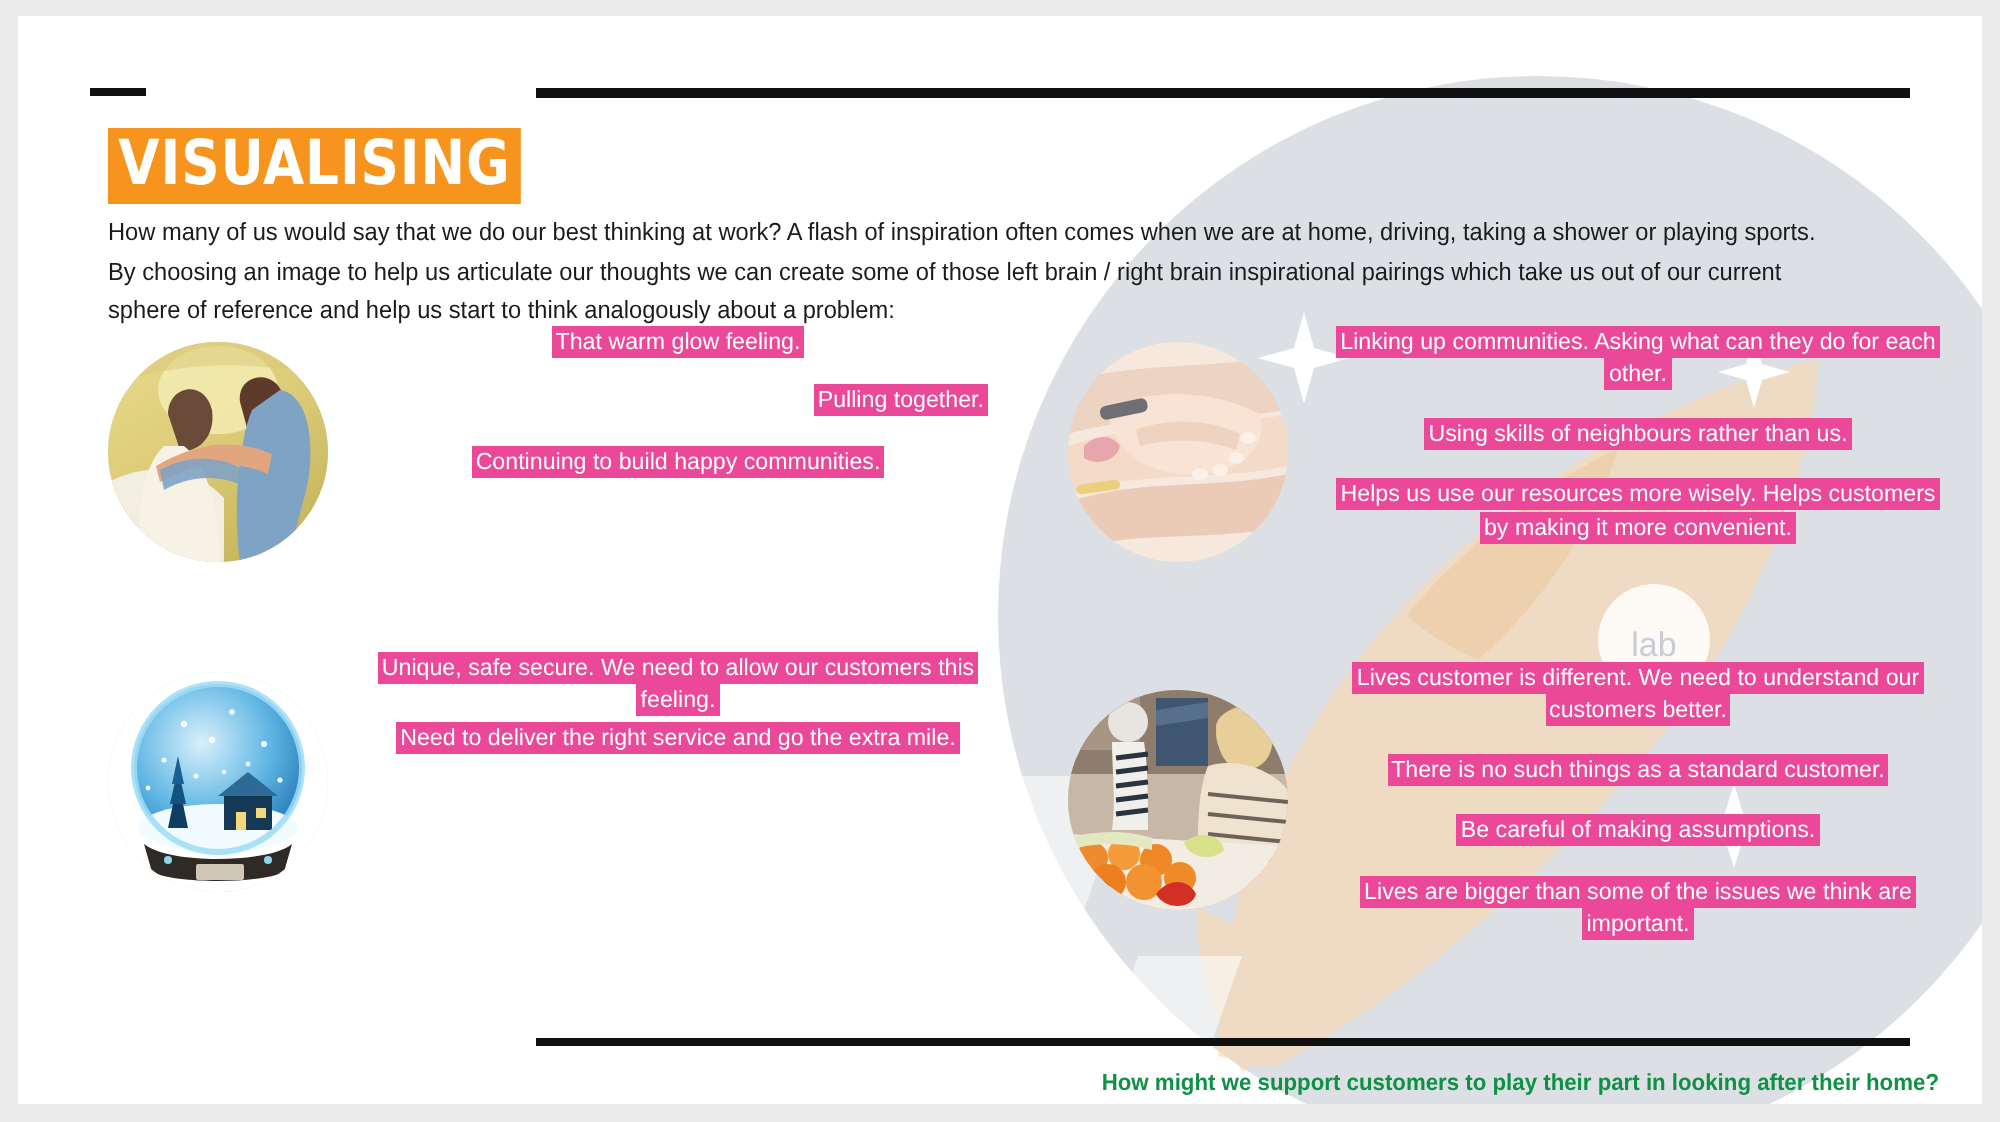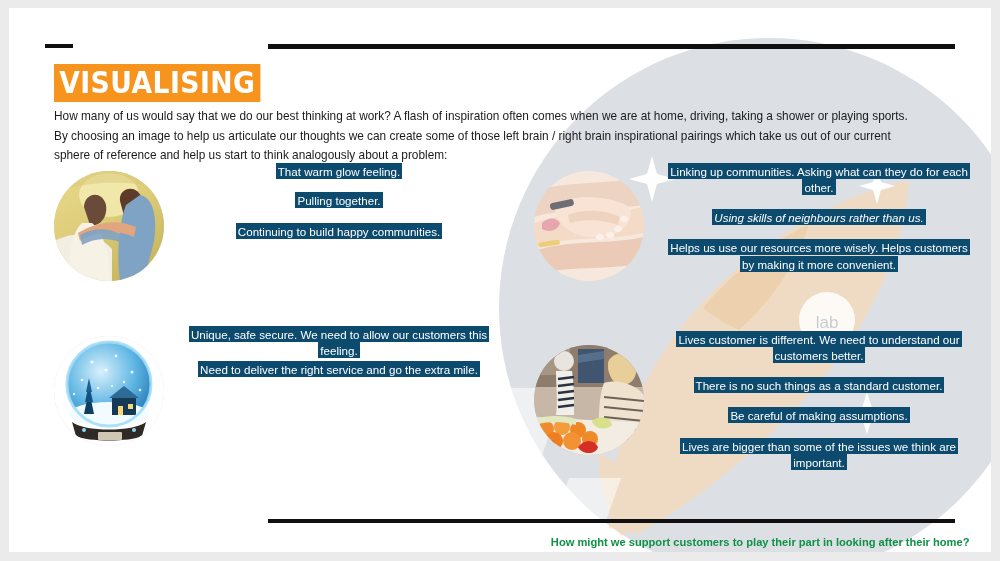--- a/index.html
+++ b/index.html
@@ -104,21 +104,21 @@
     text-align: center;
   }
   .caption {
     font-family: "Liberation Sans", sans-serif;
     font-size: 11.6px;
     line-height: 16.5px;
     color: #ffffff;
     margin: 0 0 13px 0;
   }
   .caption span {
-    background: #0c4a6e;
+    background: #ec4899;
     box-decoration-break: clone;
     -webkit-box-decoration-break: clone;
     padding: 1.5px 2px;
   }
   .caption:last-child { margin-bottom: 0; }
 
   
   #logo {
     position: absolute;
     left: 42px;
@@ -213,21 +213,21 @@
             <path d="M28 52 C 18 62, 14 80, 16 110 L56 110 C 56 80, 48 60, 38 52 Z" fill="#f6f2e6"></path>
             <path d="M66 30 C 64 16, 84 12, 88 28 C 92 44, 80 54, 72 52 Z" fill="#5d3a2a"></path>
             <path d="M86 24 C 98 26, 104 44, 100 70 C 96 88, 92 96, 92 110 L66 110 C 62 82, 66 48, 72 34 Z" fill="#7fa3c4"></path>
             <path d="M24 62 C 44 50, 64 48, 82 56 L80 66 C 62 58, 44 60, 26 70 Z" fill="#e2a67f"></path>
             <path d="M72 66 C 56 56, 40 56, 26 64 L28 74 C 42 66, 58 66, 72 74 Z" fill="#7fa3c4" opacity="0.9"></path>
             <path d="M0 0 L110 0 L110 18 C 70 8, 34 10, 0 22 Z" fill="#d8c877" opacity="0.5"></path>
           </svg>
         </div>
         <div class="caption-group" style="left:130px; top:0px; width:310px;">
           <div class="caption"><span>That warm glow feeling.</span></div>
-          <div class="caption" style="margin-bottom:14px;"><span>Pulling together.</span></div>
+          <div class="caption" style="margin-bottom:14px;text-align:right;"><span>Pulling together.</span></div>
           <div class="caption"><span>Continuing to build happy communities.</span></div>
         </div>
       </div>
 
       <div class="pair" style="position:absolute; left:0; top:163px; width:440px;">
         <div class="photo" style="left:0px; top:10px;">
           <svg viewBox="0 0 110 110" xmlns="http://www.w3.org/2000/svg">
             <defs>
               <radialGradient id="gGlobe" cx="0.4" cy="0.35" r="0.75">
                 <stop offset="0%" stop-color="#d8f0fb"></stop>
@@ -291,21 +291,21 @@
             <path d="M8 52 C 14 46, 22 46, 26 52 C 24 60, 14 62, 8 58 Z" fill="#e2909a"></path>
             <rect x="4" y="70" width="22" height="5" rx="2.5" fill="#e8c45c" transform="rotate(-8 15 72)"></rect>
             <rect x="16" y="30" width="24" height="7" rx="3" fill="#4a4a52" transform="rotate(-12 28 34)"></rect>
             <g opacity="0.2" fill="#ffffff">
                 <rect width="110" height="110"></rect>
               </g>
           </svg>
         </div>
         <div class="caption-group" style="left:130px; top:0px; width:310px;">
           <div class="caption"><span>Linking up communities. Asking what can they do for each other.</span></div>
-          <div class="caption" style="margin-bottom:14px;font-style:italic;"><span>Using skills of neighbours rather than us.</span></div>
+          <div class="caption" style="margin-bottom:14px;"><span>Using skills of neighbours rather than us.</span></div>
           <div class="caption"><span>Helps us use our resources more wisely. Helps customers by making it more convenient.</span></div>
         </div>
       </div>
 
       <div class="pair" style="position:absolute; left:0; top:168px; width:440px;">
         <div class="photo" style="left:0px; top:14px;">
           <svg viewBox="0 0 110 110" xmlns="http://www.w3.org/2000/svg">
             <rect width="110" height="110" fill="#c7b7a6"></rect>
             <rect x="0" y="0" width="110" height="42" fill="#8e7c6c"></rect>
             <path d="M0 0 L36 0 L36 30 L0 30 Z" fill="#a79684"></path>

